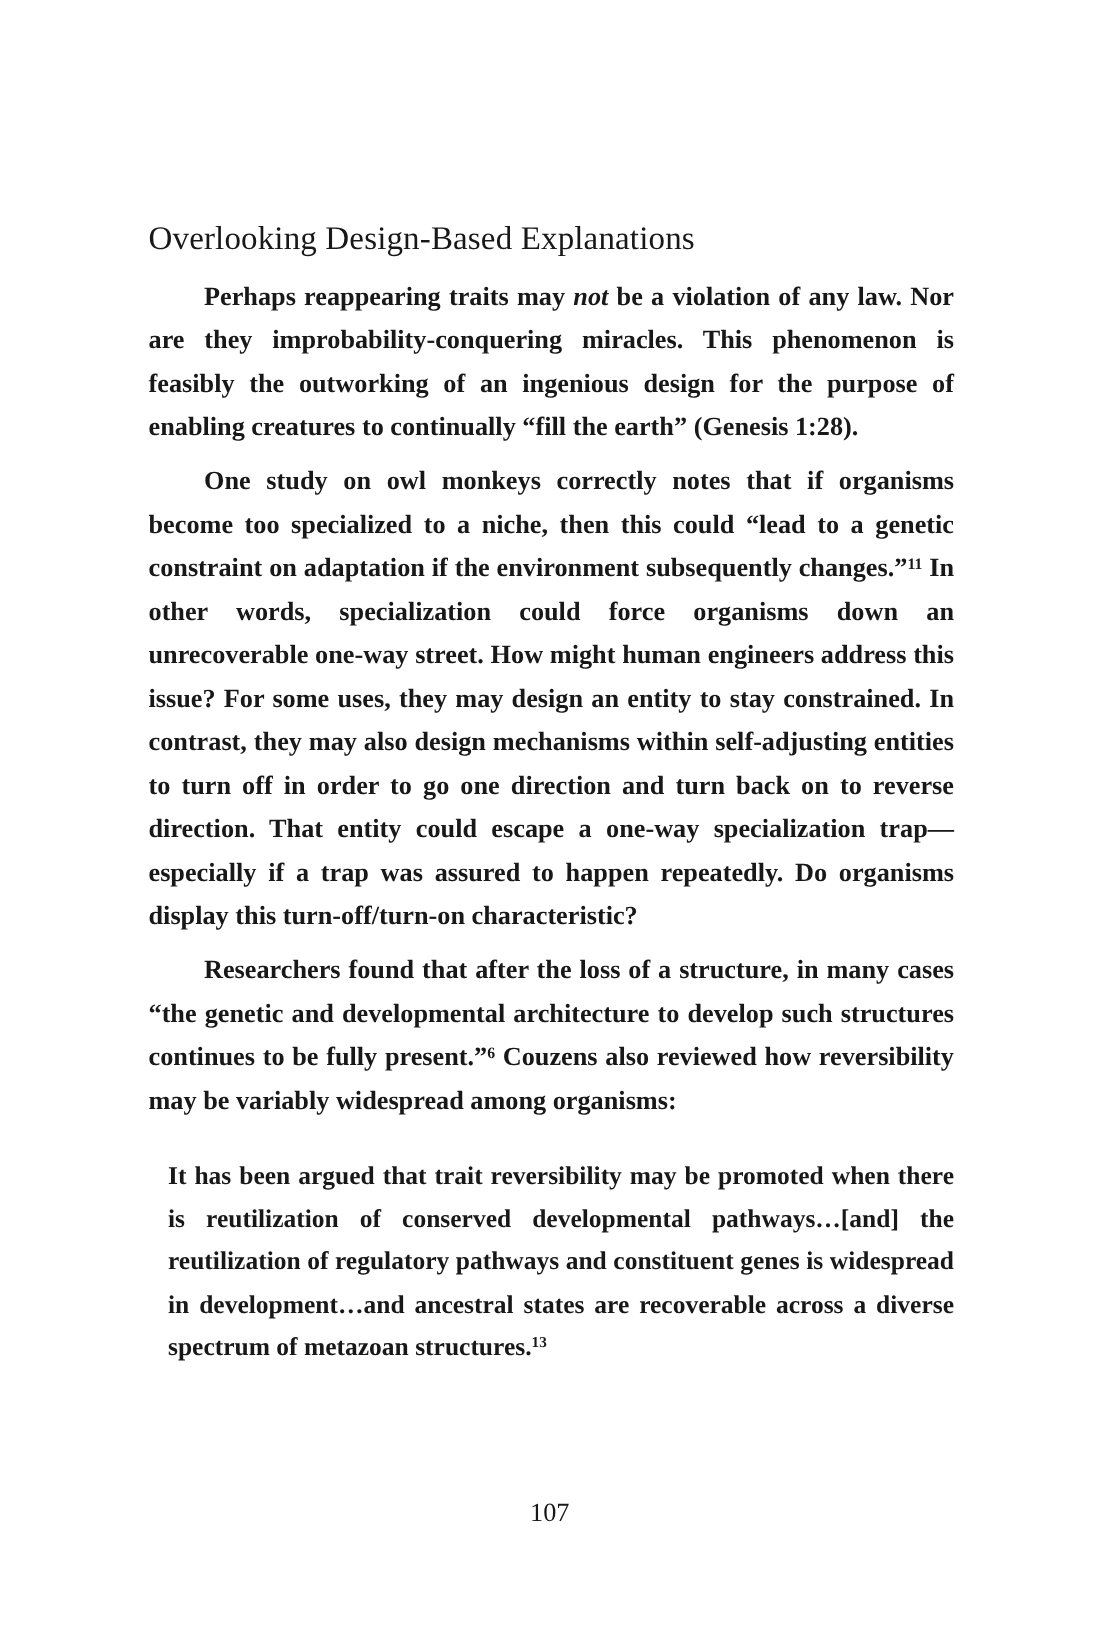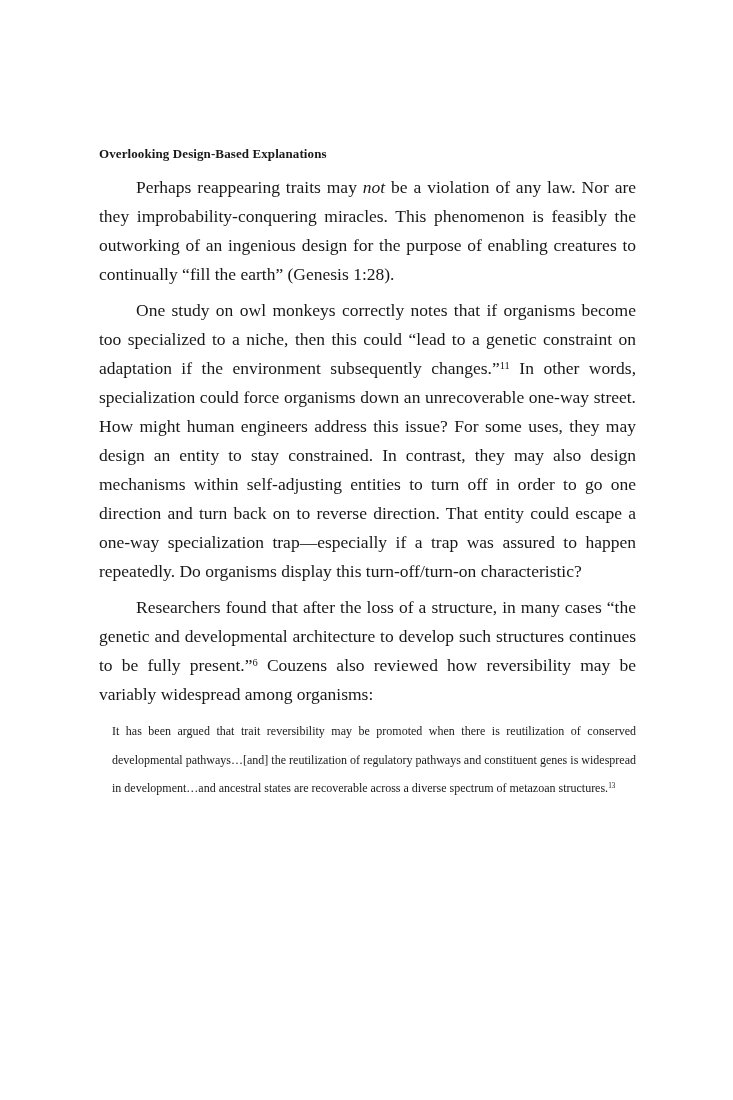--- a/index.html
+++ b/index.html
@@ -17,37 +17,38 @@
     margin: 0 auto;
     overflow: hidden;
   }
   .content {
     position: absolute;
     left: 99px;
     top: 146px;
     width: 537px;
   }
   .heading {
-    font-size: 13px;
-    font-weight: 700;
+    font-size: 22px;
+    font-weight: 400;
     margin: 0 0 11px 0;
     letter-spacing: 0.1px;
   }
   .para {
     font-size: 17.5px;
     line-height: 29px;
     text-align: justify;
     text-indent: 37px;
     margin: 0 0 7px 0;
+    font-weight: bold;
   }
   .quote {
-    font-size: 12px;
+    font-size: 17px;
     line-height: 28.5px;
     text-align: justify;
-    margin: 8px 0 0 13px;
+    margin: 22px 0 0 13px;
     text-indent: 0;
   }
   .sup {
     font-size: 0.6em;
     position: relative;
     top: -0.5em;
     line-height: 0;
   }
   .em {
     font-style: italic;
@@ -72,13 +73,14 @@
     <p class="para"><span>Perhaps reappearing traits may </span><span class="em">not</span><span> be a violation of any law. Nor are they improbability-conquering miracles. This phenomenon is feasibly the outworking of an ingenious design for the purpose of enabling creatures to continually “fill the earth” (Genesis 1:28).</span></p>
 
     <p class="para"><span>One study on owl monkeys correctly notes that if organisms become too specialized to a niche, then this could “lead to a genetic constraint on adaptation if the environment subsequently changes.”</span><span class="sup">11</span><span> In other words, specialization could force organisms down an unrecoverable one-way street. How might human engineers address this issue? For some uses, they may design an entity to stay constrained. In contrast, they may also design mechanisms within self-adjusting entities to turn off in order to go one direction and turn back on to reverse direction. That entity could escape a one-way specialization trap—especially if a trap was assured to happen repeatedly. Do organisms display this turn-off/turn-on characteristic?</span></p>
 
     <p class="para"><span>Researchers found that after the loss of a structure, in many cases “the genetic and developmental architecture to develop such structures continues to be fully present.”</span><span class="sup">6</span><span> Couzens also reviewed how reversibility may be variably widespread among organisms:</span></p>
 
     <p class="para quote"><span>It has been argued that trait reversibility may be promoted when there is reutilization of conserved developmental pathways…[and] the reutilization of regulatory pathways and constituent genes is widespread in development…and ancestral states are recoverable across a diverse spectrum of metazoan structures.</span><span class="sup">13</span></p>
 
   </div>
 
+  <div class="page-number">107</div>
 </div>
 
 </body></html>

